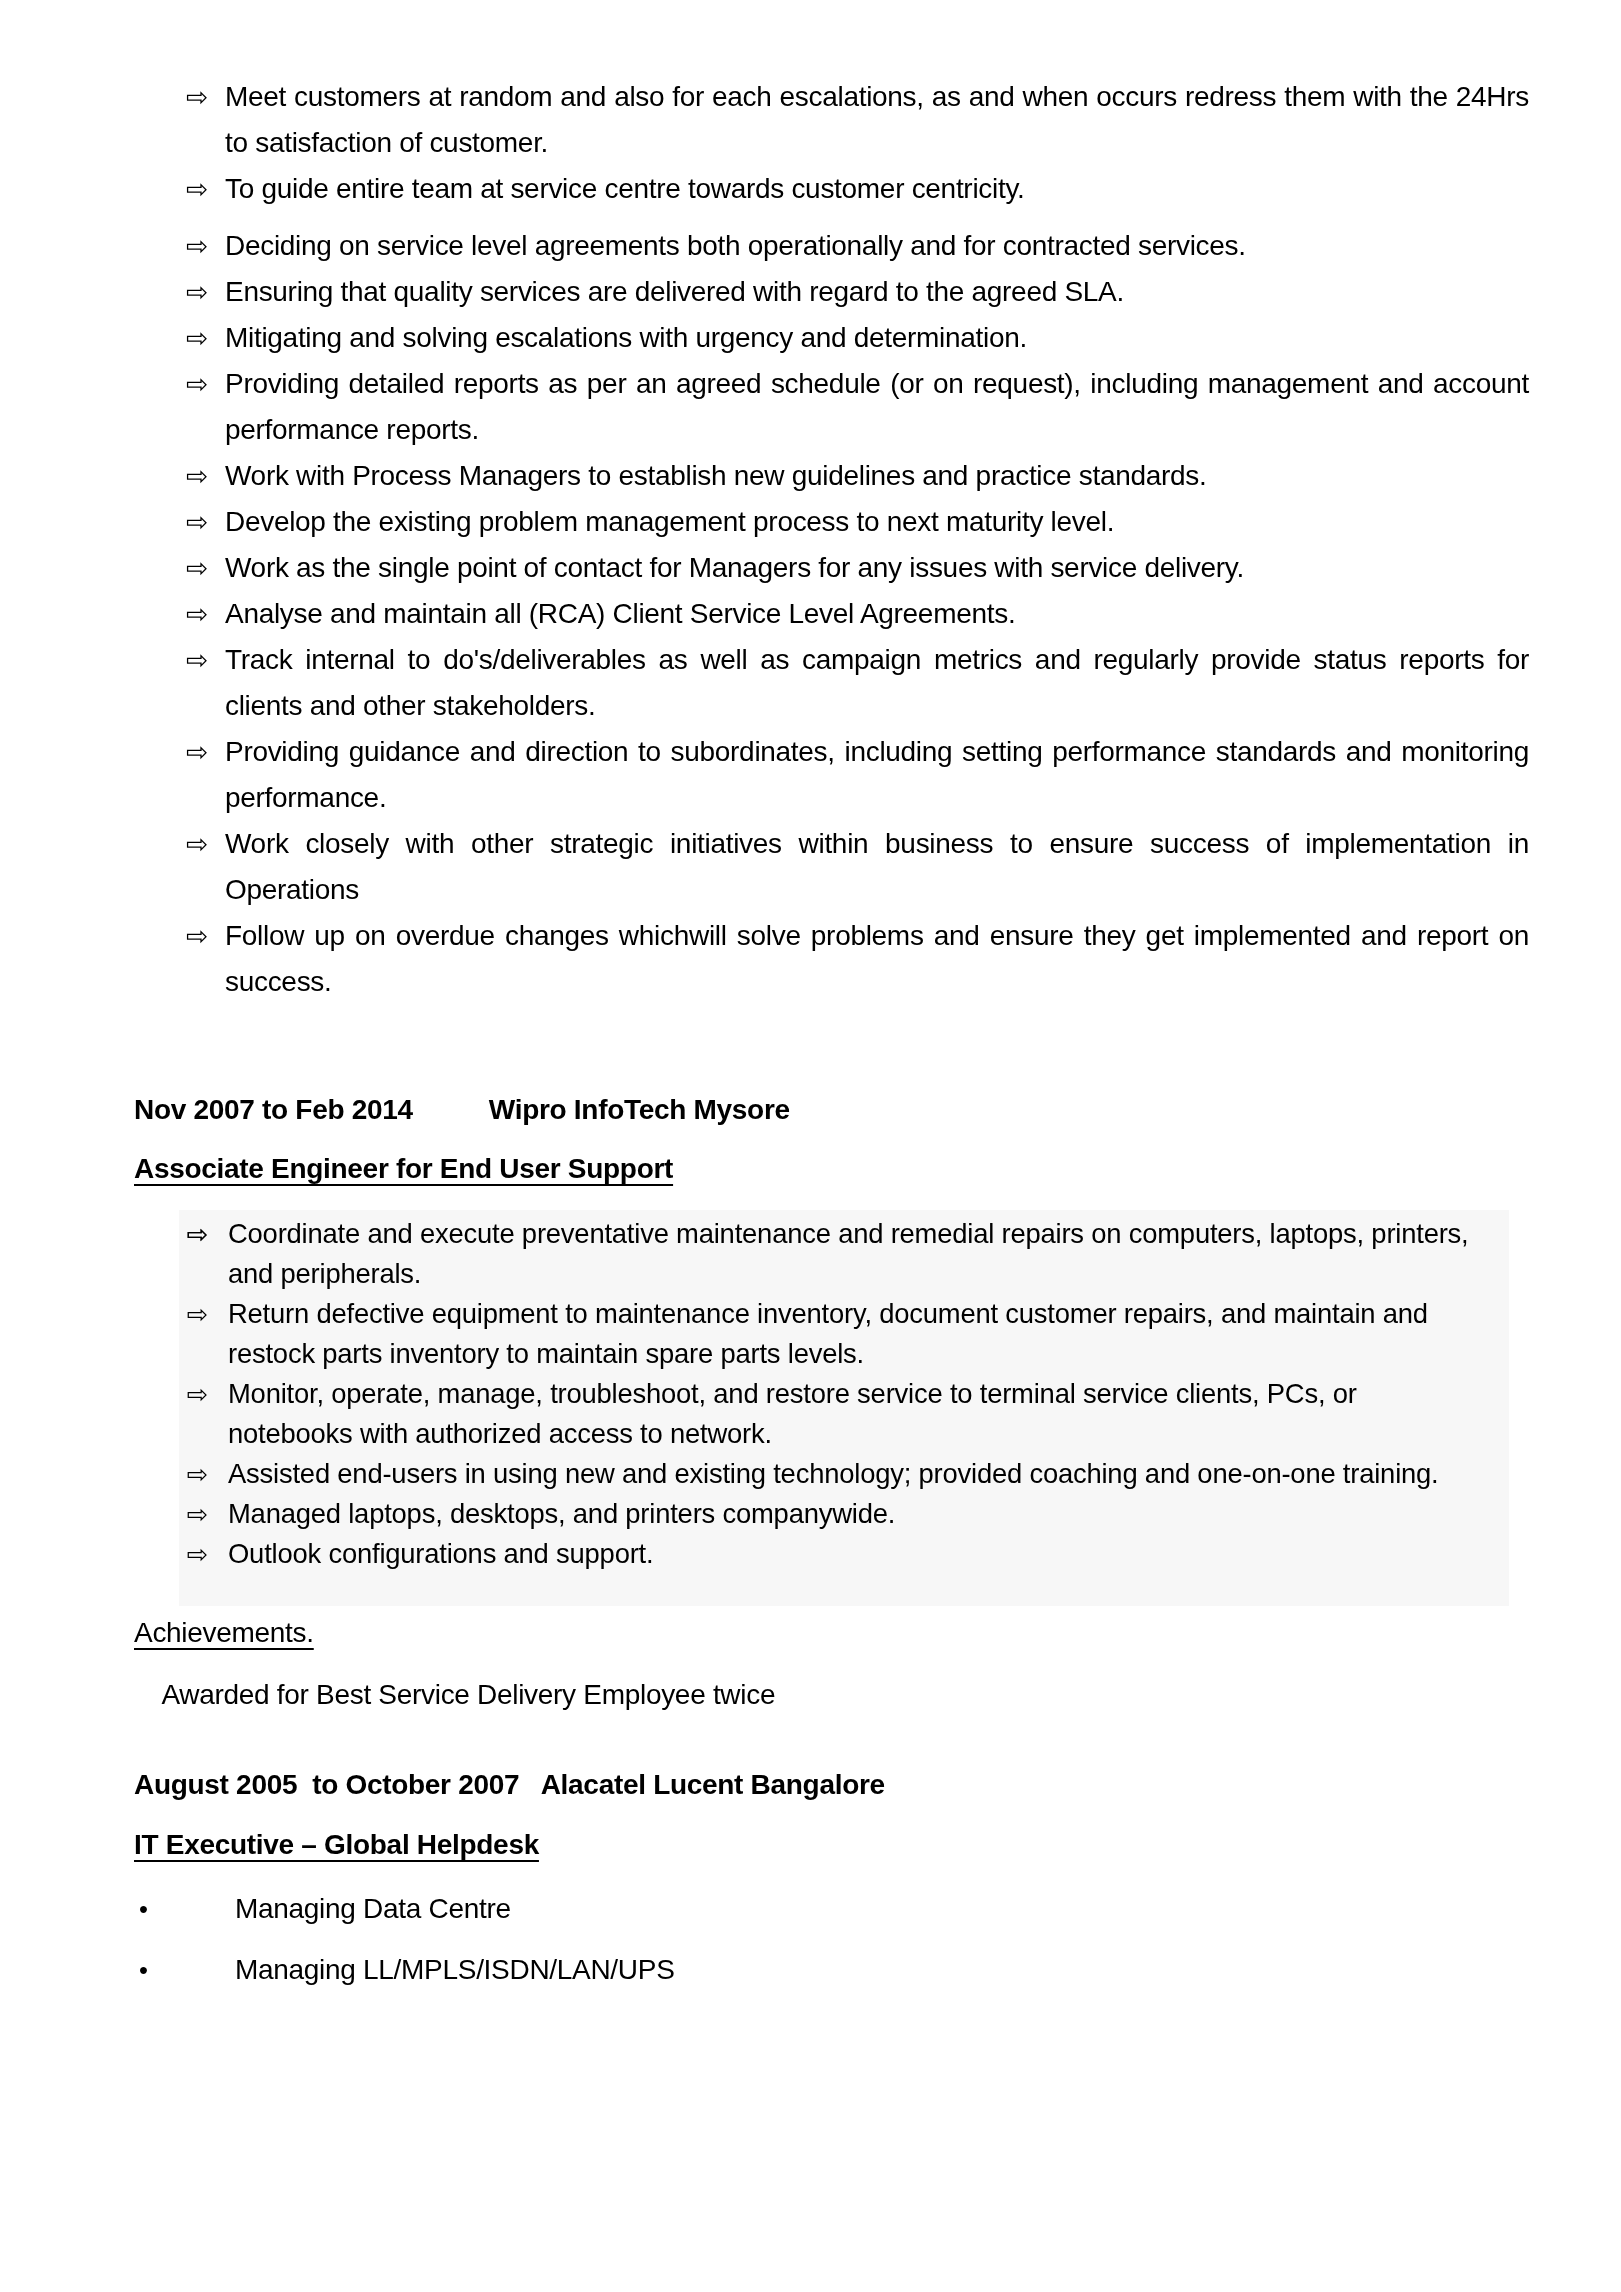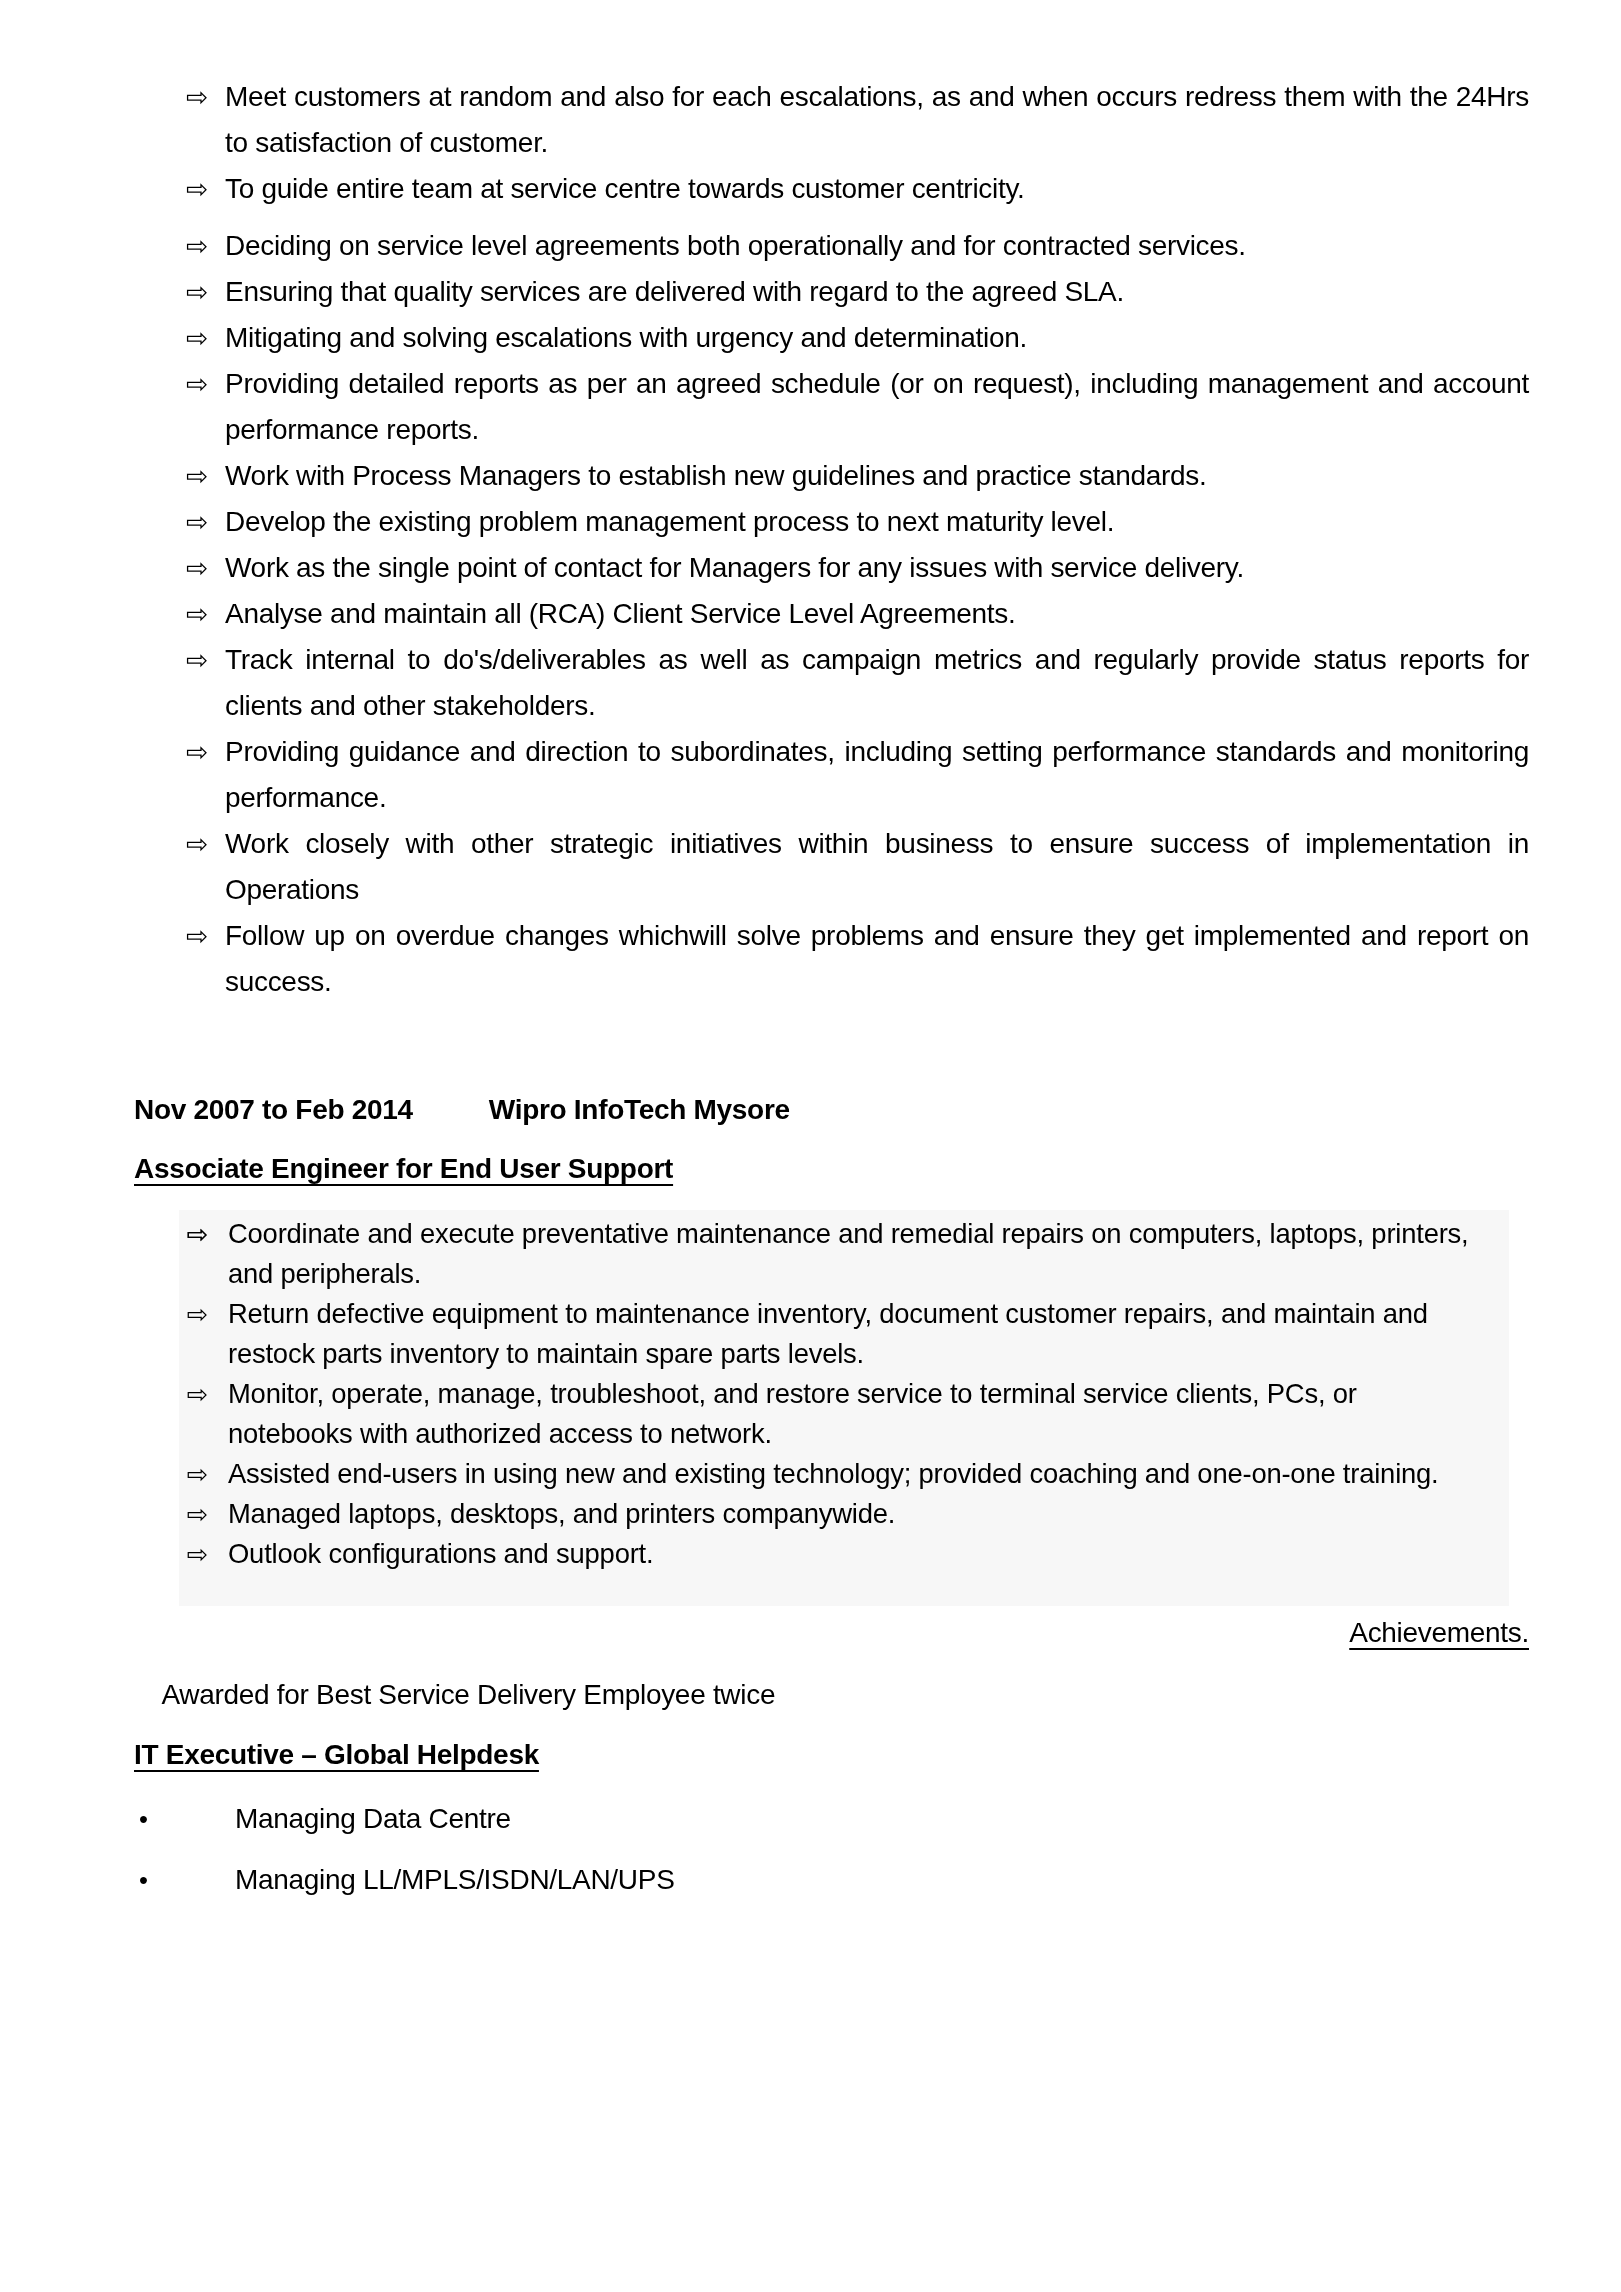--- a/index.html
+++ b/index.html
@@ -95,21 +95,20 @@
 
   
   .achievements-heading {
     margin-top: 3.9px;
     font-size: 28px;
     line-height: 46px;
     letter-spacing: -0.3px;
     text-decoration: underline;
     text-decoration-thickness: 2px;
     text-underline-offset: 5.9px;
-    text-align: right;
   }
   .achievement-line {
     margin-top: 15.7px;
     padding-left: 27.4px;           
     font-size: 28px;
     line-height: 46px;
     letter-spacing: -0.3px;
   }
 
   
@@ -213,20 +212,21 @@
       <li class="li"><span class="marker">⇨</span><span class="li-text">Monitor, operate, manage, troubleshoot, and restore service to terminal service clients, PCs, or notebooks with authorized access to network.</span></li>
       <li class="li"><span class="marker">⇨</span><span class="li-text">Assisted end-users in using new and existing technology; provided coaching and one-on-one training.</span></li>
       <li class="li"><span class="marker">⇨</span><span class="li-text">Managed laptops, desktops, and printers companywide.</span></li>
       <li class="li"><span class="marker">⇨</span><span class="li-text">Outlook configurations and support.</span></li>
     </ul>
   </div>
 
   <p class="achievements-heading">Achievements.</p>
   <p class="achievement-line">Awarded for Best Service Delivery Employee twice</p>
 
+  <p class="date-line date-line-2">August 2005  to October 2007   Alacatel Lucent Bangalore</p>
 
   <p class="role-title role-title-2">IT Executive – Global Helpdesk</p>
 
   <ul class="dot-list">
     <li class="li"><span class="marker">•</span><span class="li-text">Managing Data Centre</span></li>
     <li class="li"><span class="marker">•</span><span class="li-text">Managing LL/MPLS/ISDN/LAN/UPS</span></li>
   </ul>
 
 </div>
 

